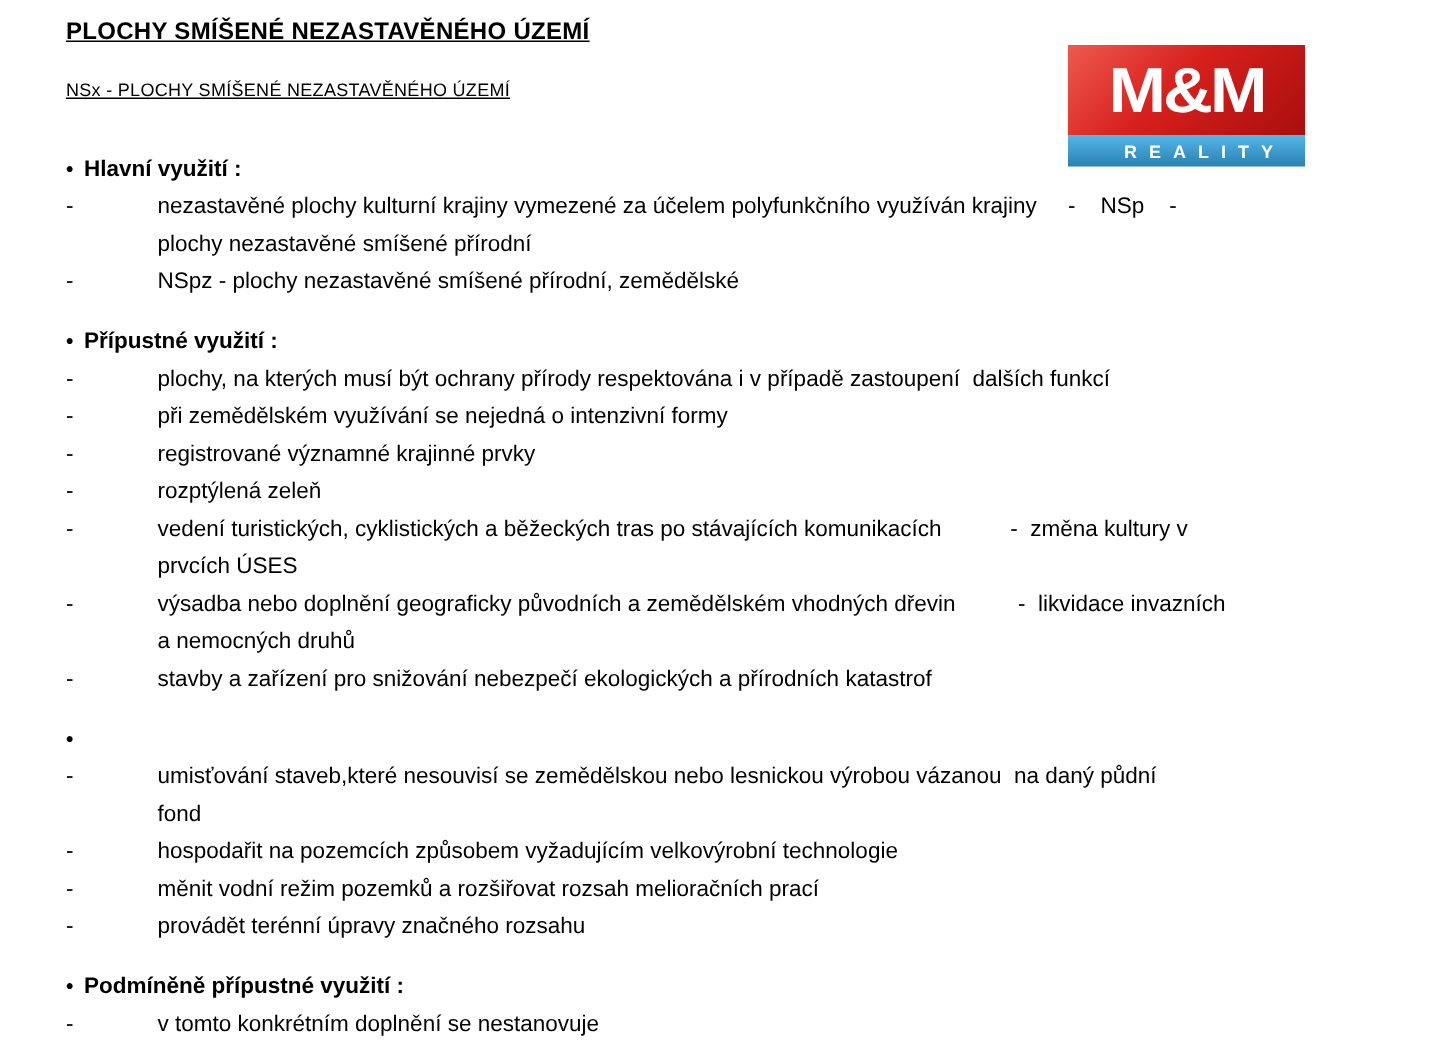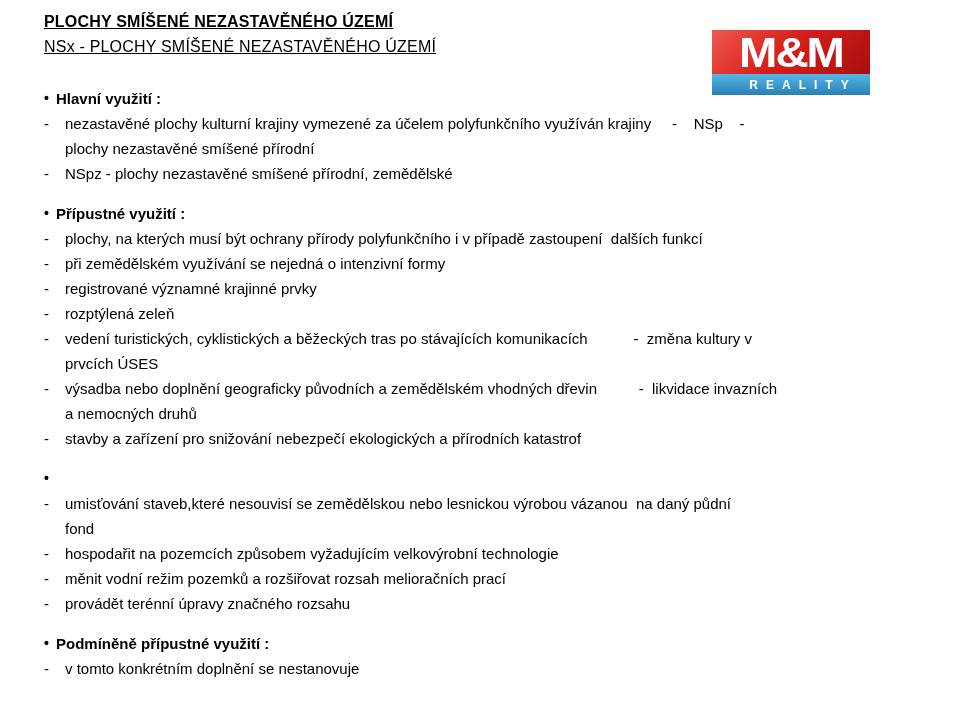--- a/index.html
+++ b/index.html
@@ -17,24 +17,25 @@
     padding: 9px 55px 0 44px;
   }
   .doc-title {
     font-size: 16px;
     font-weight: bold;
     text-decoration: underline;
     line-height: 25px;
     letter-spacing: 0.2px;
   }
   .doc-subtitle {
-    font-size: 16px;
+    font-size: 12px;
     font-weight: normal;
     text-decoration: underline;
     line-height: 25px;
+    margin-top: 14px;
     letter-spacing: 0.2px;
   }
   .section { margin-top: 15px; }
   .section.first { margin-top: 27px; }
   .section-heading {
     display: flex;
     line-height: 25px;
     font-weight: bold;
   }
   .bullet {
@@ -46,29 +47,30 @@
     display: flex;
     line-height: 25px;
   }
   .dash {
     width: 21px;
     flex: none;
   }
   .item-text {
     flex: 1;
     white-space: pre-wrap;
+    margin-left: 40px;
   }
   .logo {
     position: absolute;
     top: 30px;
     left: 712px;
     width: 158px;
   }
   .logo-mm {
-    height: 44px;
+    height: 60px;
     background: linear-gradient(135deg, #ef5a4e 0%, #d6201c 45%, #a90e0e 100%);
     color: #ffffff;
     display: flex;
     align-items: center;
     justify-content: center;
     font-weight: 900;
     font-size: 46px;
     letter-spacing: -2px;
     transform-origin: center;
   }
@@ -117,21 +119,21 @@
       </div>
     </div>
 
     <div class="section">
       <div class="section-heading">
         <span class="bullet">•</span>
         <span>Přípustné využití :</span>
       </div>
       <div class="item">
         <span class="dash">-</span>
-        <div class="item-text">plochy, na kterých musí být ochrany přírody polyfunkčního i v případě zastoupení  dalších funkcí</div>
+        <div class="item-text">plochy, na kterých musí být ochrany přírody respektována i v případě zastoupení  dalších funkcí</div>
       </div>
       <div class="item">
         <span class="dash">-</span>
         <div class="item-text">při zemědělském využívání se nejedná o intenzivní formy</div>
       </div>
       <div class="item">
         <span class="dash">-</span>
         <div class="item-text">registrované významné krajinné prvky</div>
       </div>
       <div class="item">

